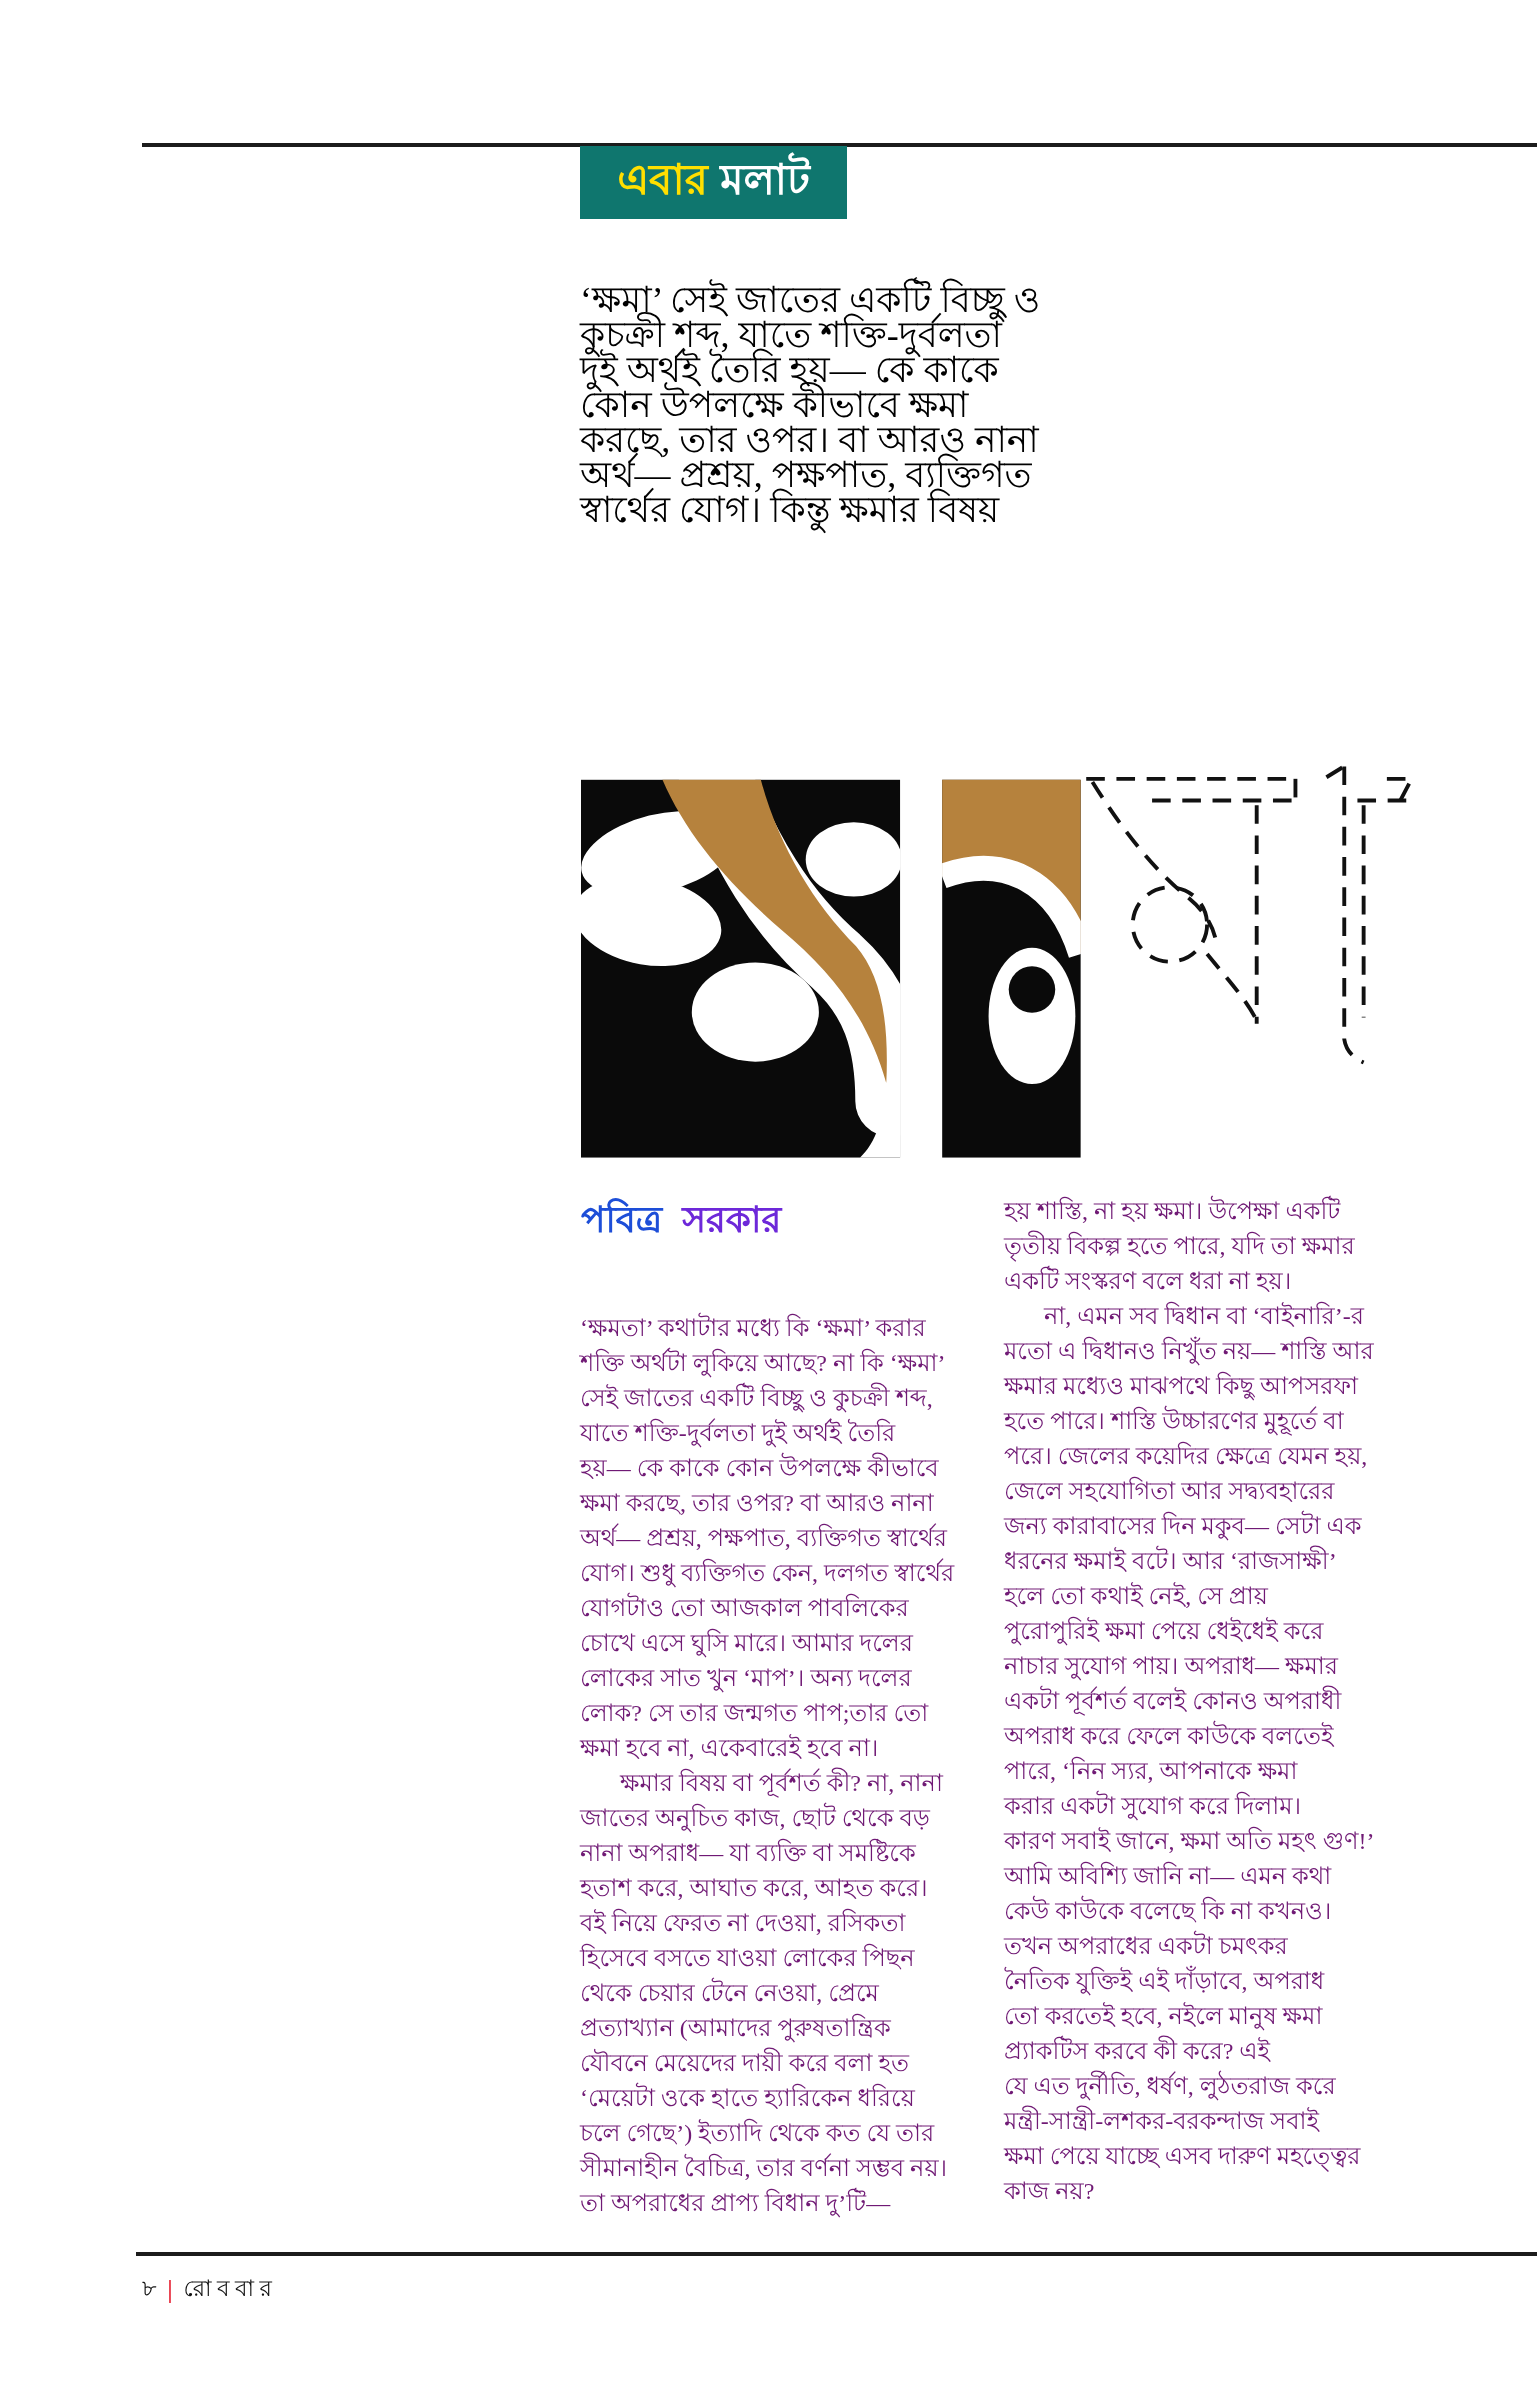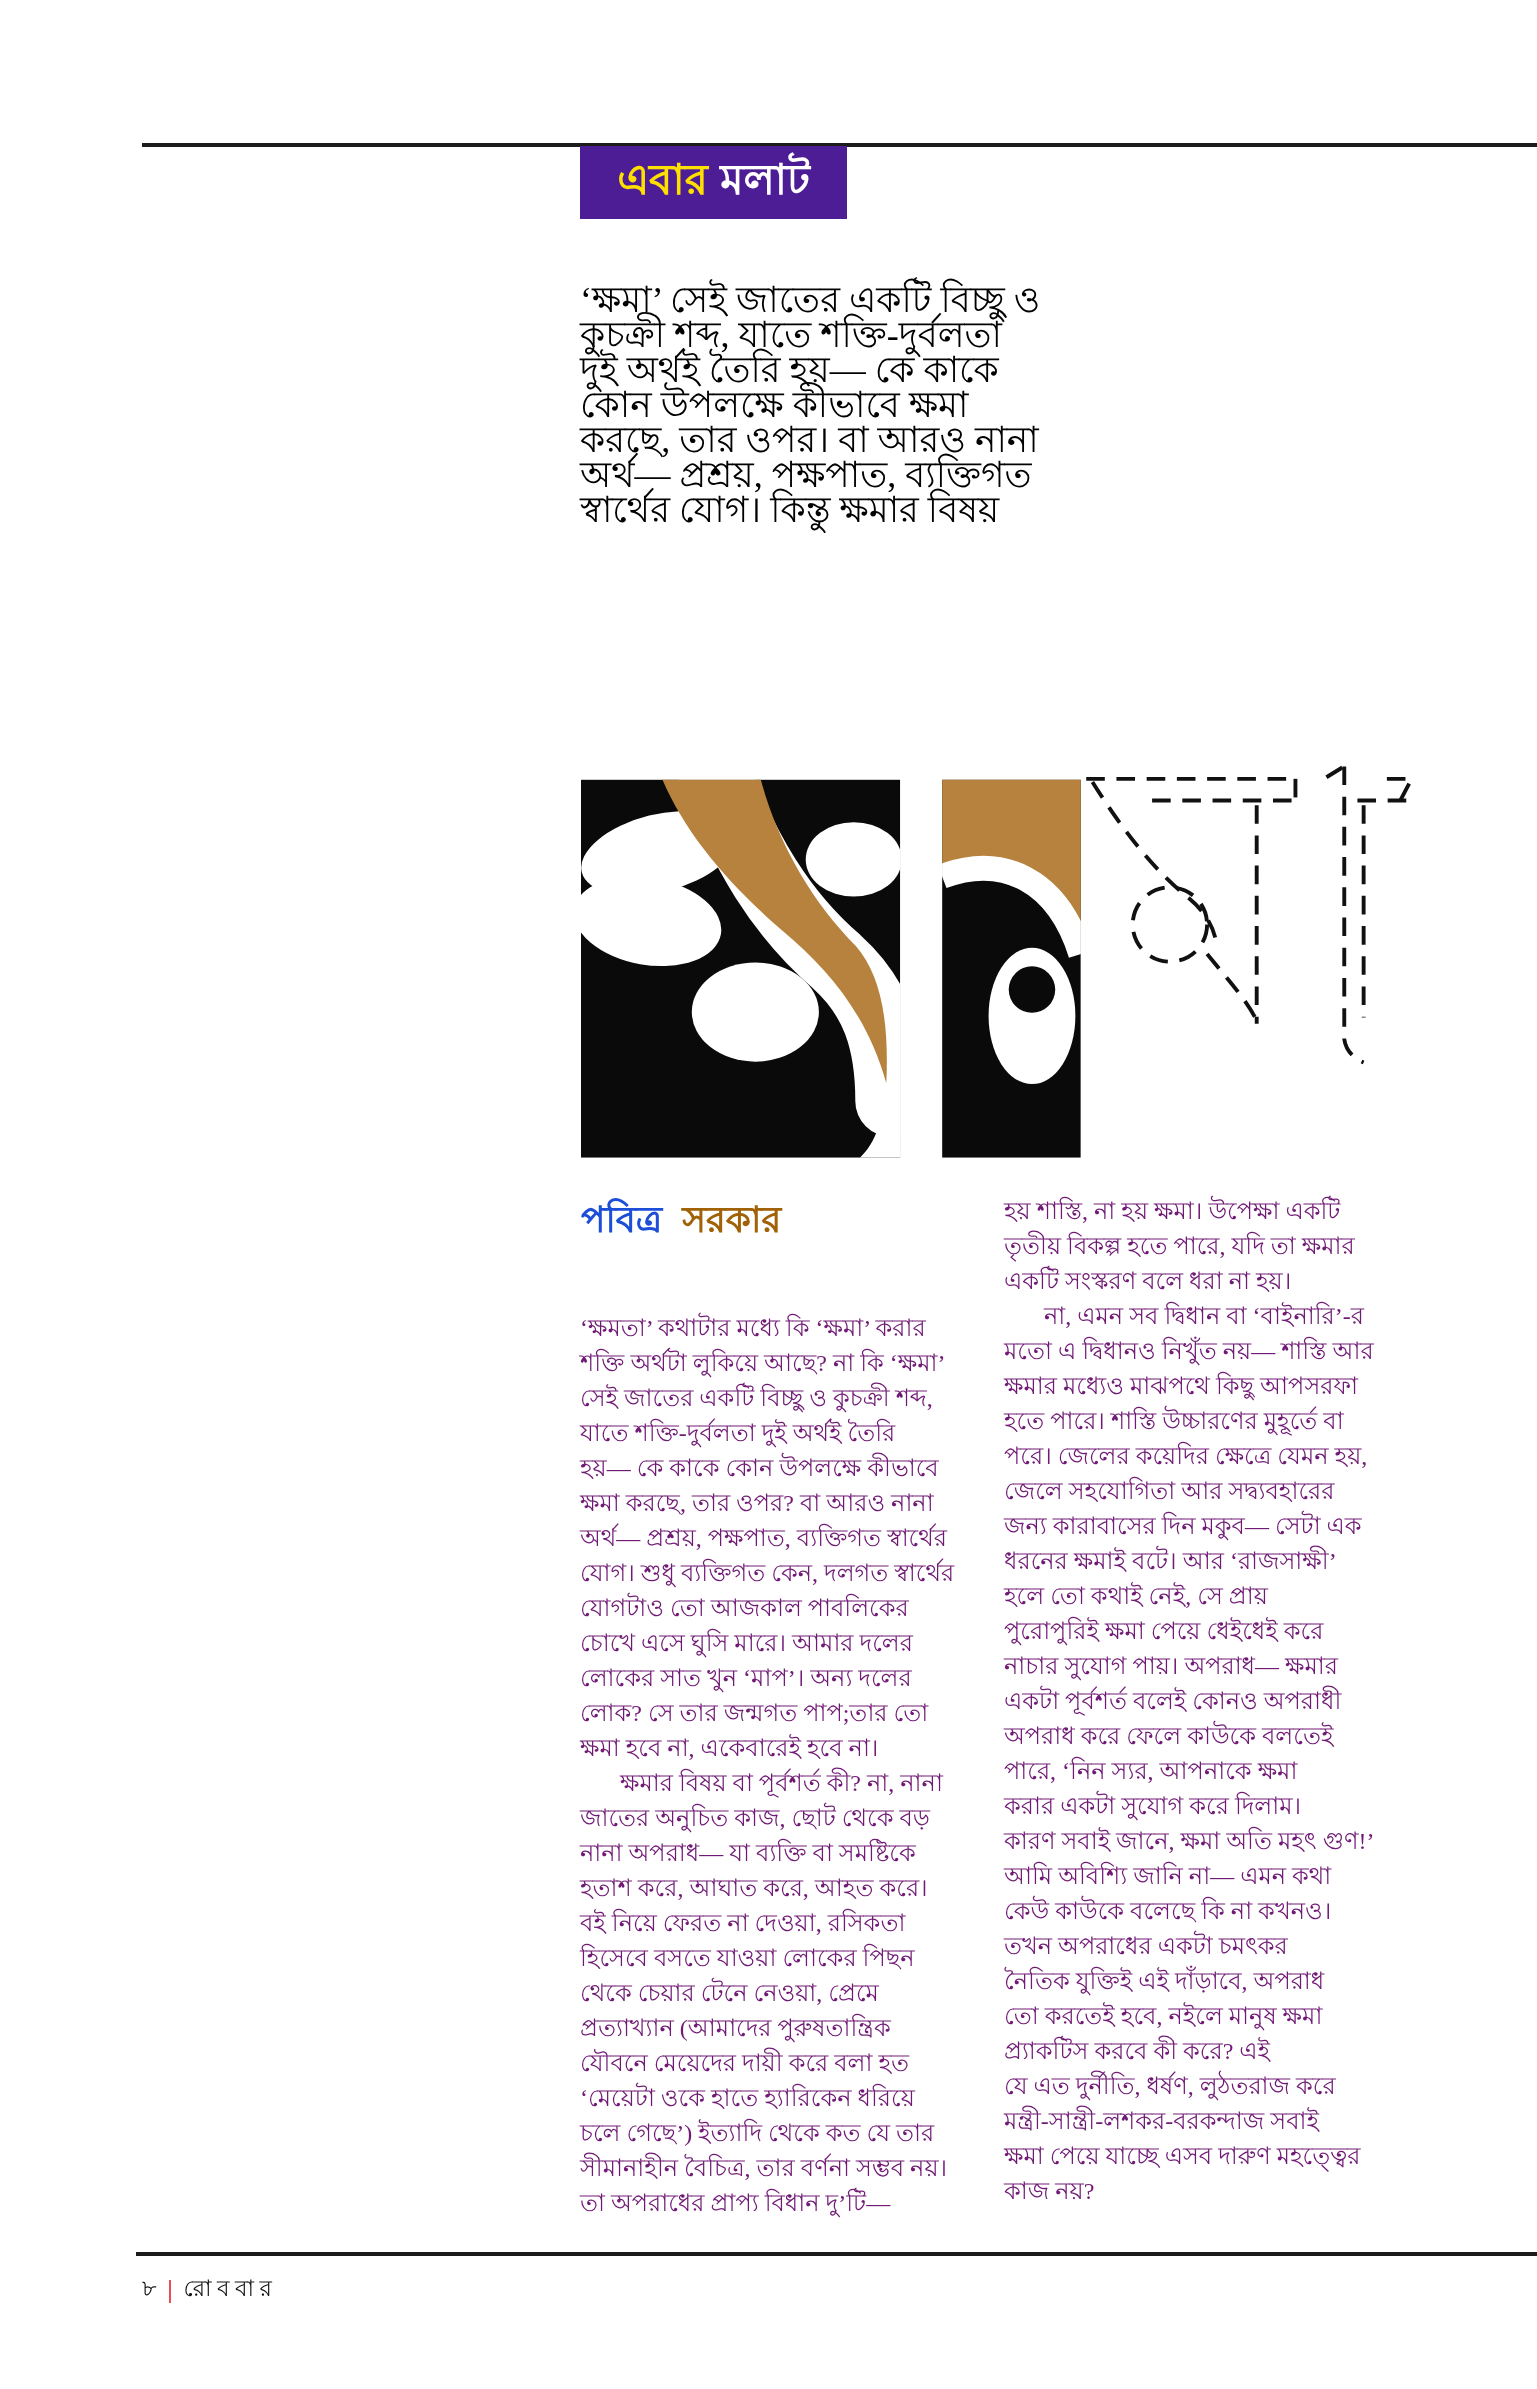--- a/index.html
+++ b/index.html
@@ -10,40 +10,40 @@
     font-family:"Liberation Serif", serif;
     color:#000;
     overflow:hidden;
   }
   .rule{position:absolute;background:#1c1c1c;height:3.9px;}
   #top-rule{left:142px;top:143px;width:1396px;}
   #footer-rule{left:136px;top:2252px;width:1402px;}
 
   #section-badge{
     position:absolute;left:580px;top:146px;width:267px;height:73px;
-    background:#4c1d95;
+    background:#0f766e;
     display:flex;align-items:center;justify-content:center;
     font-size:42px;font-weight:bold;white-space:nowrap;
   }
   #section-badge .w1{color:#ffdf00;margin-right:12.4px;}
   #section-badge .w2{color:#ffffff;}
 
   #intro{
     position:absolute;left:580px;top:273px;width:535px;
     font-size:36px;line-height:55px;color:#000;
   }
 
   #artwork{position:absolute;left:581px;top:760px;width:833px;height:415px;}
 
   #author{
     position:absolute;left:581px;top:1192px;
     font-size:36px;font-weight:bold;white-space:nowrap;
   }
   #author .first{color:#1d4ed8;}
-  #author .last{color:#a16207;margin-left:11px;}
+  #author .last{color:#6d28d9;margin-left:11px;}
 
   .column{
     position:absolute;
     font-size:24px;line-height:35px;color:#701a75;
     white-space:nowrap;
   }
   #left-column{left:580px;top:1311px;width:411px;}
   #right-column{left:1004px;top:1194px;width:422px;}
   .text-line{height:35px;}
   .text-line.indented{padding-left:40px;}

